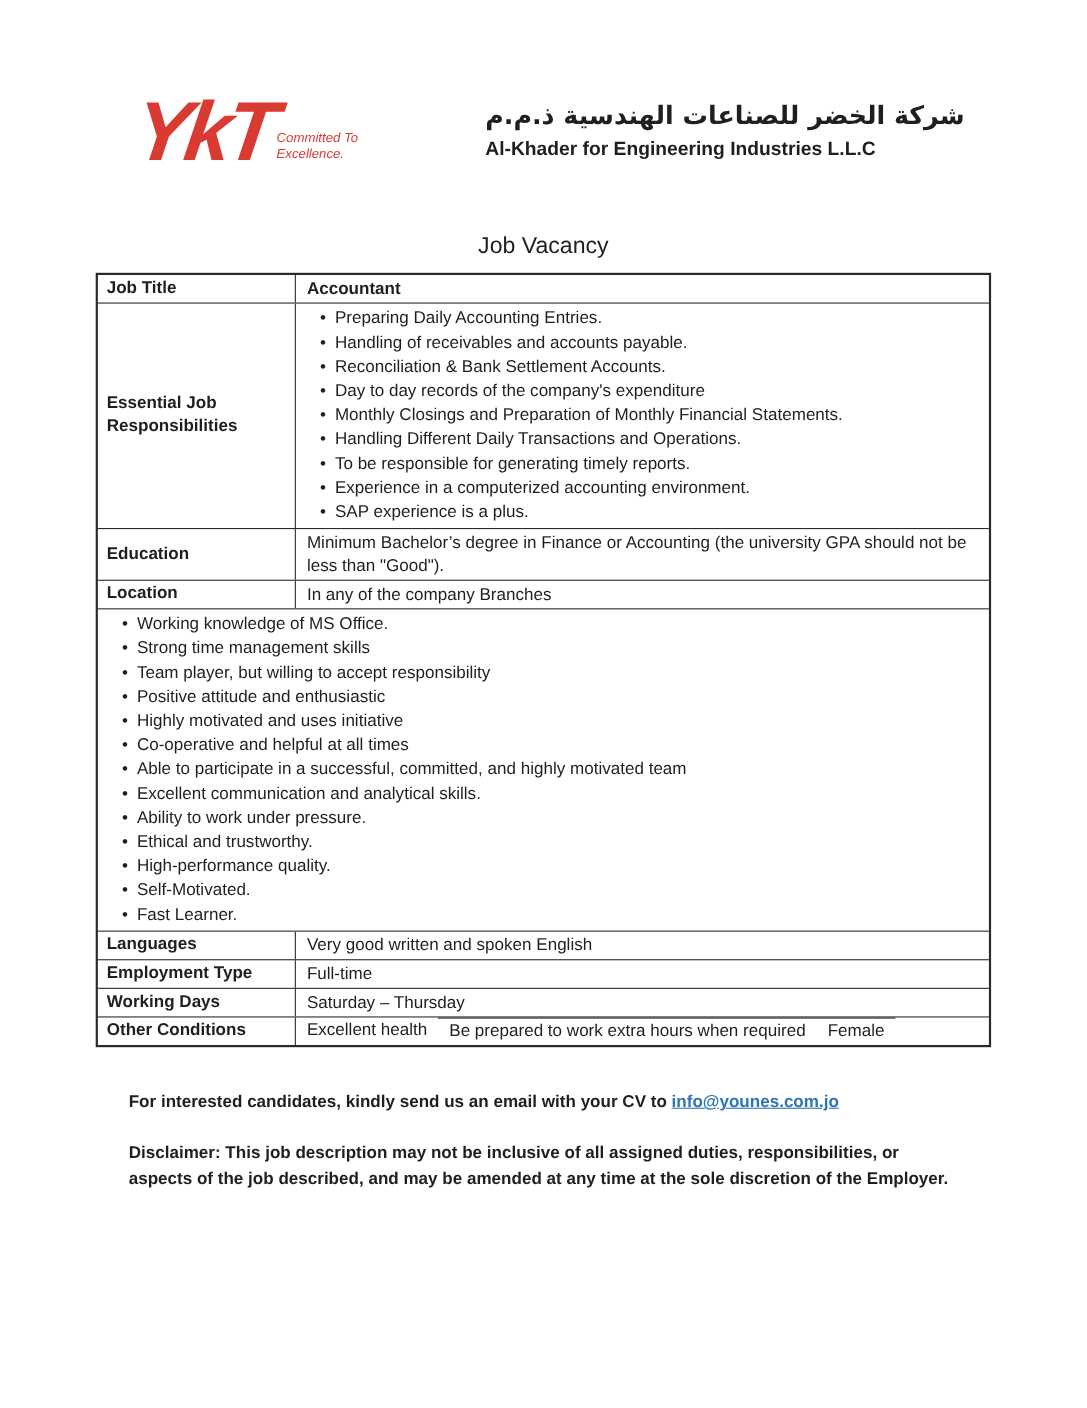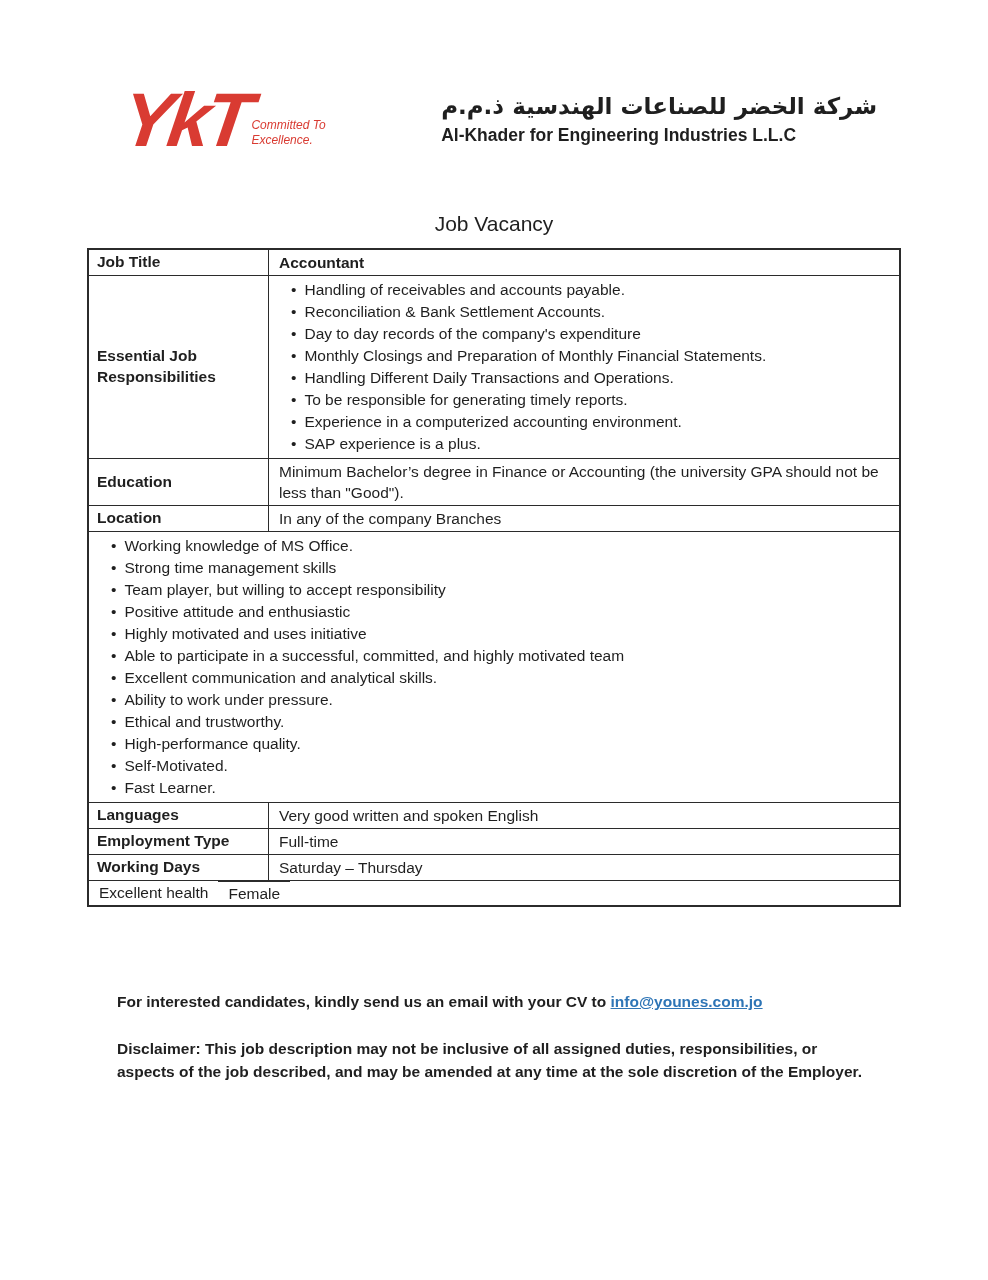--- a/index.html
+++ b/index.html
@@ -159,20 +159,21 @@
       <div class="trow">
         <div class="tlabel">Job Title</div>
         <div class="tvalue bold">
           <div class="single">Accountant</div>
         </div>
       </div>
       <div class="trow">
         <div class="tlabel">Essential Job Responsibilities</div>
         <div class="tvalue">
           <ul class="bullets">
+            <li>Preparing Daily Accounting Entries.</li>
             <li>Handling of receivables and accounts payable.</li>
             <li>Reconciliation &amp; Bank Settlement Accounts.</li>
             <li>Day to day records of the company's expenditure</li>
             <li>Monthly Closings and Preparation of Monthly Financial Statements.</li>
             <li>Handling Different Daily Transactions and Operations.</li>
             <li>To be responsible for generating timely reports.</li>
             <li>Experience in a computerized accounting environment.</li>
             <li>SAP experience is a plus.</li>
           </ul>
         </div>
@@ -190,20 +191,21 @@
         </div>
       </div>
       <div class="trow">
         <div class="tvalue">
           <ul class="bullets">
             <li>Working knowledge of MS Office.</li>
             <li>Strong time management skills</li>
             <li>Team player, but willing to accept responsibility</li>
             <li>Positive attitude and enthusiastic</li>
             <li>Highly motivated and uses initiative</li>
+            <li>Co-operative and helpful at all times</li>
             <li>Able to participate in a successful, committed, and highly motivated team</li>
             <li>Excellent communication and analytical skills.</li>
             <li>Ability to work under pressure.</li>
             <li>Ethical and trustworthy.</li>
             <li>High-performance quality.</li>
             <li>Self-Motivated.</li>
             <li>Fast Learner.</li>
           </ul>
         </div>
       </div>
@@ -219,22 +221,24 @@
           <div class="single">Full-time</div>
         </div>
       </div>
       <div class="trow">
         <div class="tlabel">Working Days</div>
         <div class="tvalue">
           <div class="single">Saturday – Thursday</div>
         </div>
       </div>
       <div class="trow">
+        <div class="tlabel">Other Conditions</div>
         <div class="tvalue-multi">
           <div class="subrow">Excellent health</div>
+          <div class="subrow">Be prepared to work extra hours when required</div>
           <div class="subrow">Female</div>
         </div>
       </div>
     </div>
 
   <p class="cta"><span>For interested candidates, kindly send us an email with your CV to </span><a class="email-link">info@younes.com.jo</a></p>
 
   <p class="disclaimer">Disclaimer: This job description may not be inclusive of all assigned duties, responsibilities, or aspects of the job described, and may be amended at any time at the sole discretion of the Employer.</p>
 
 </div>

